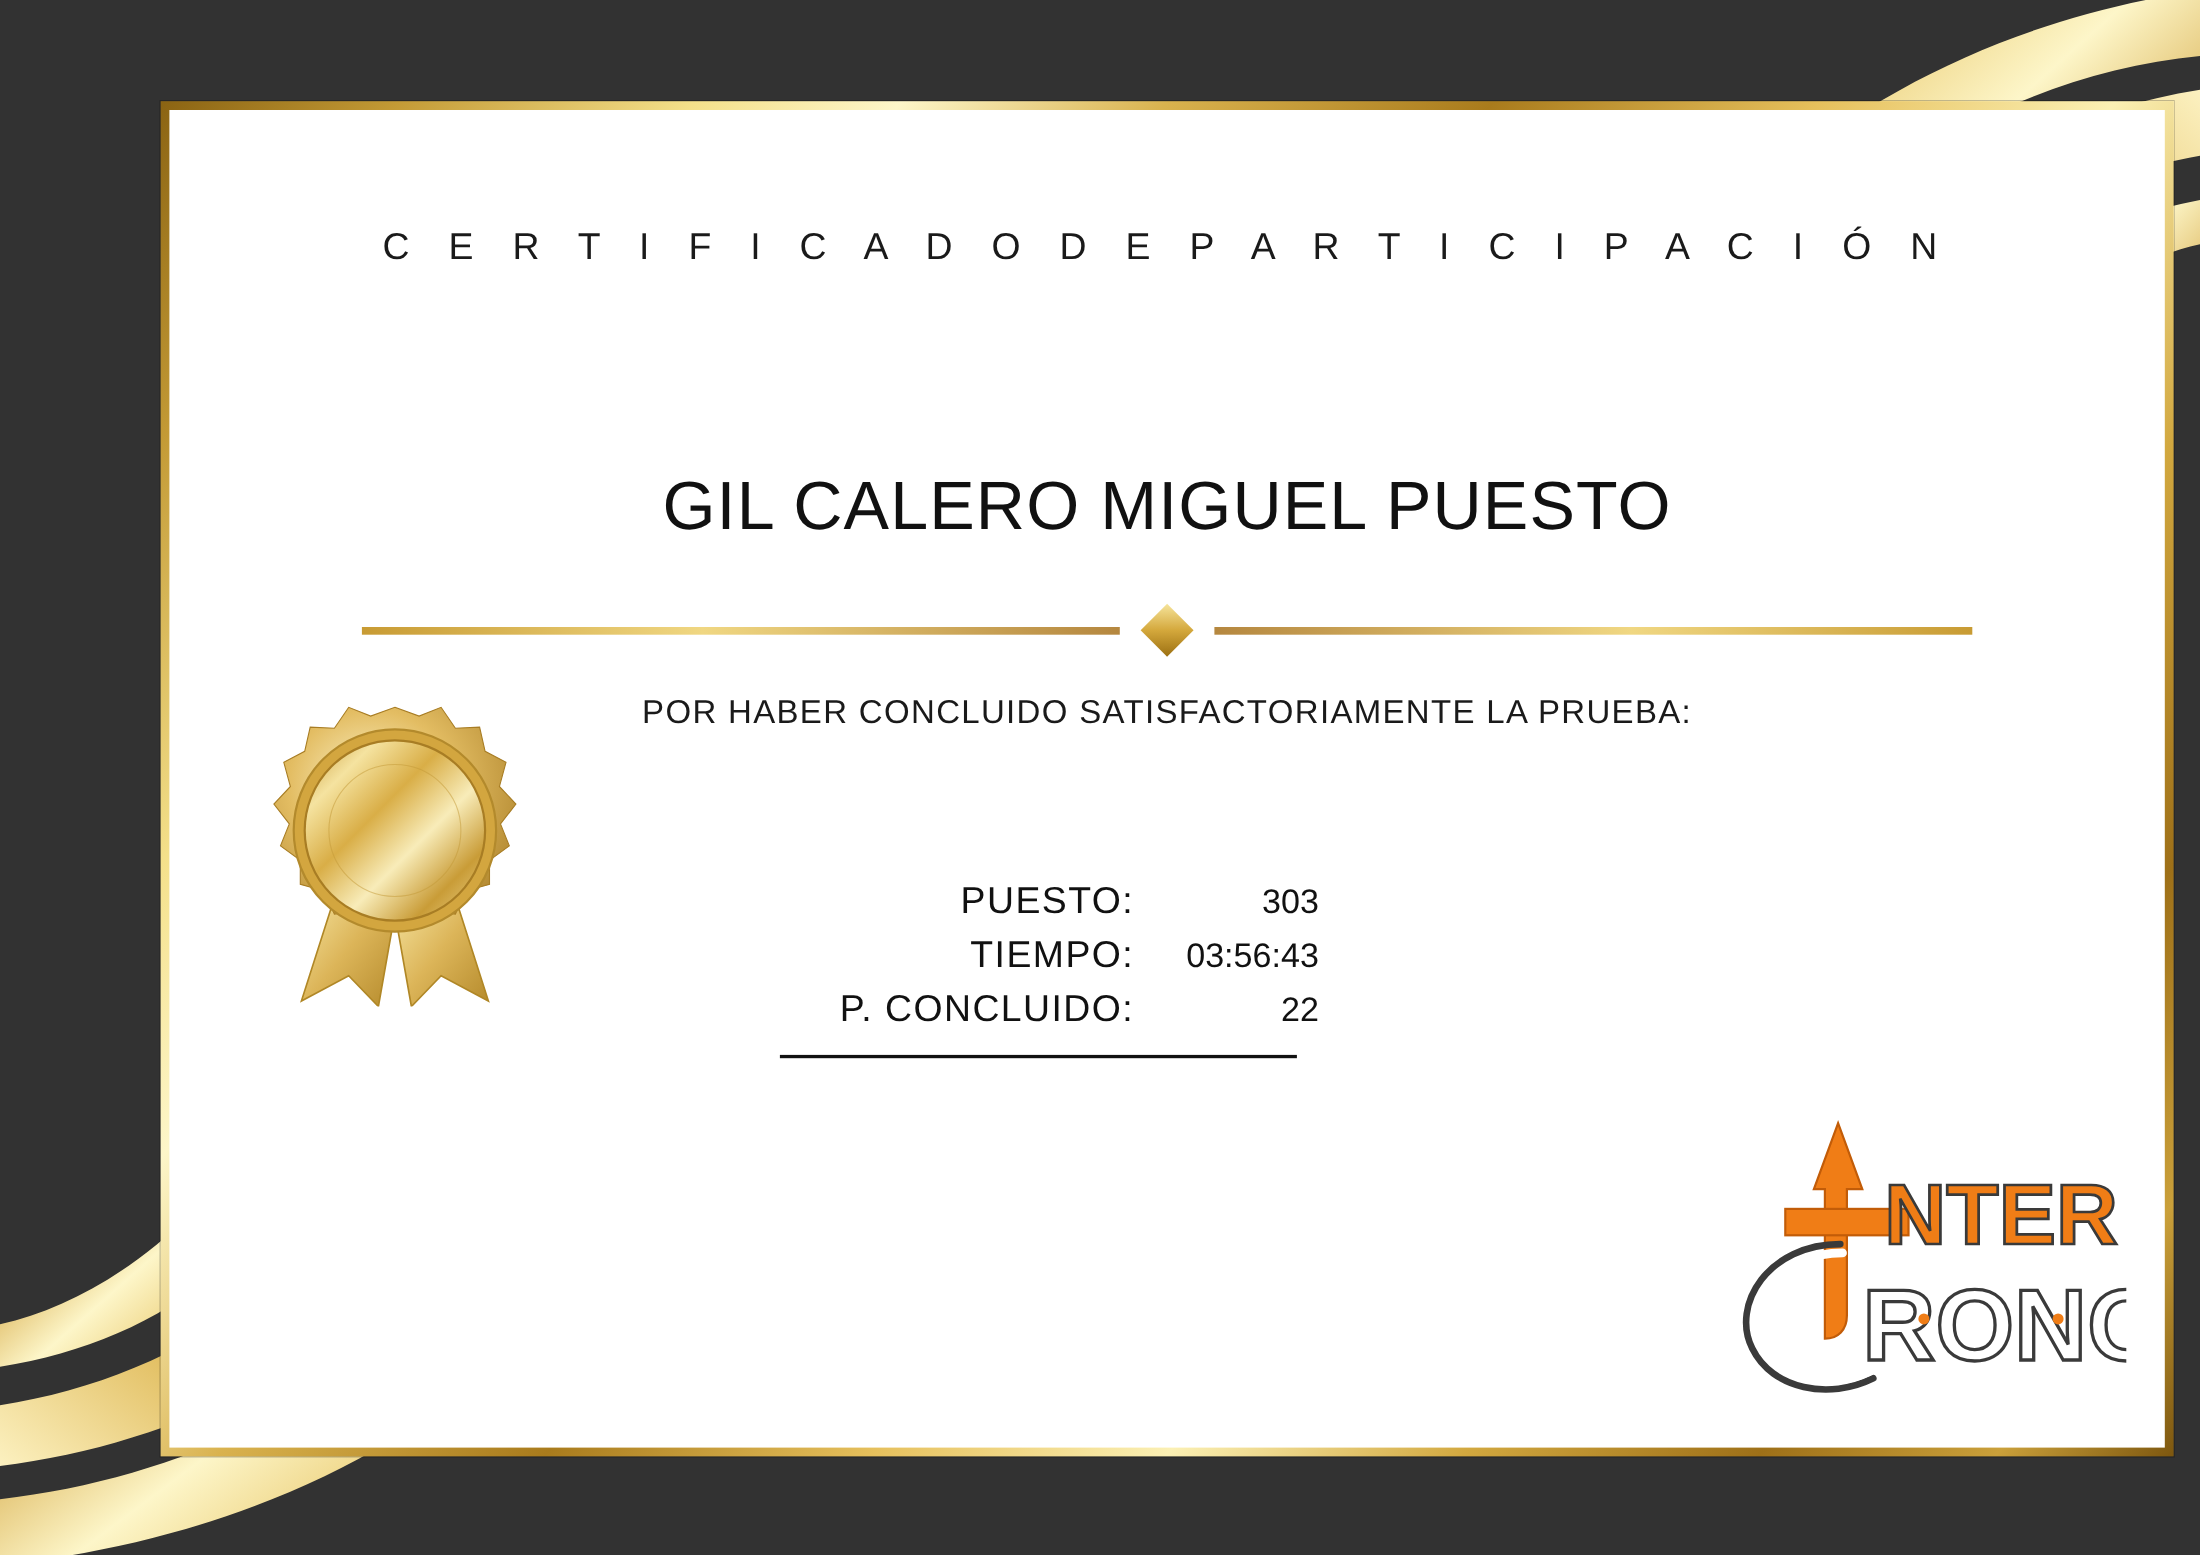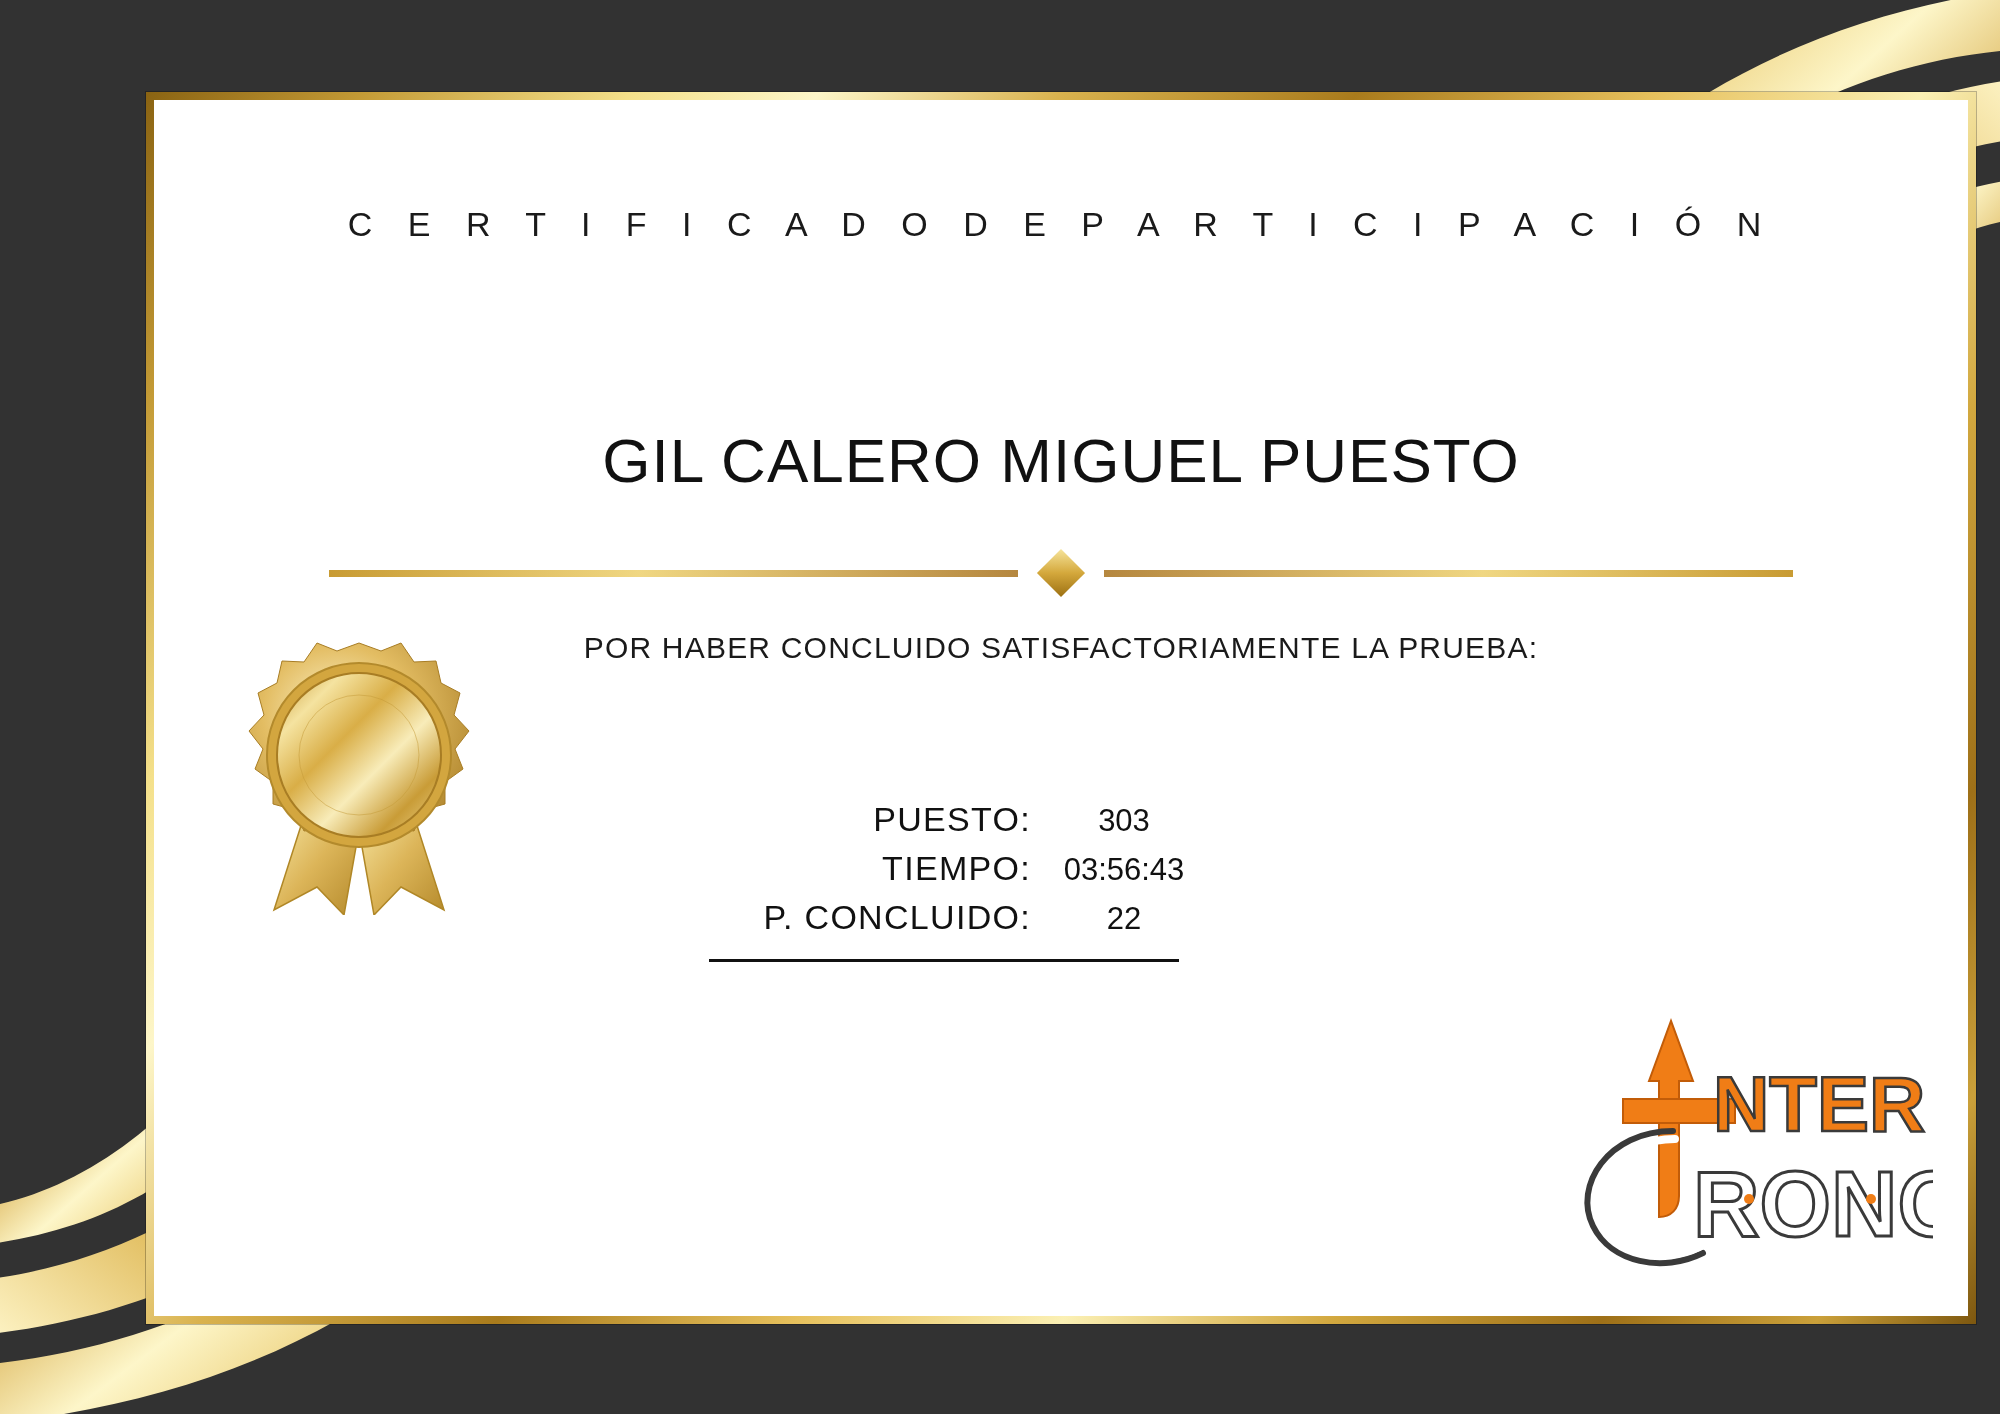--- a/index.html
+++ b/index.html
@@ -136,21 +136,21 @@
     font-size: 34px;
     letter-spacing: 1.3px;
     color: #111;
     text-align: right;
   }
   .result-value {
     font-size: 31px;
     color: #111;
     margin-left: 18px;
     min-width: 150px;
-    text-align: center;
+    text-align: right;
   }
   .result-underline {
     margin-top: 22px;
     margin-left: 10px;
     width: 470px;
     height: 3px;
     background: #111;
   }
 
   

